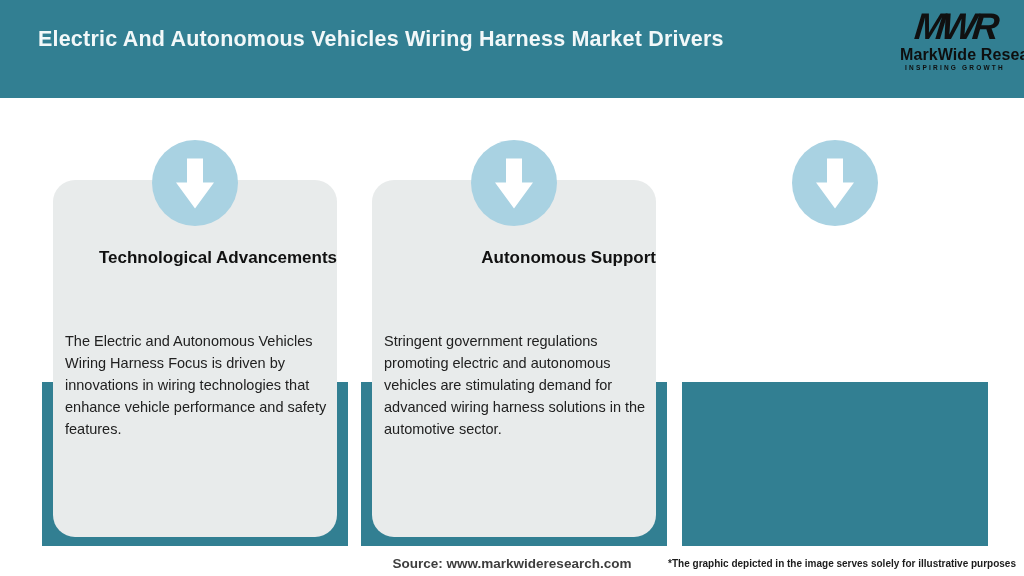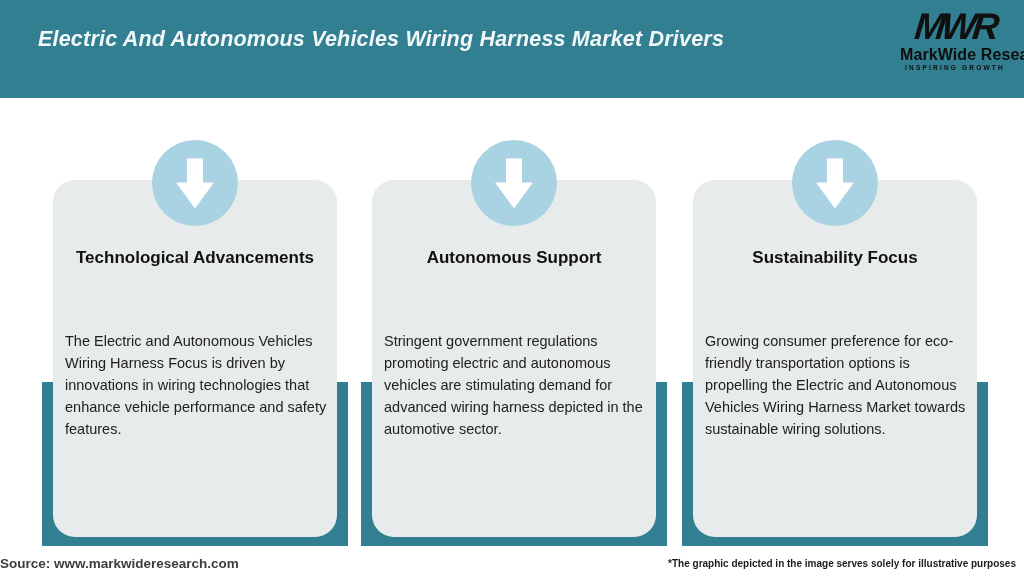--- a/index.html
+++ b/index.html
@@ -23,21 +23,20 @@
   }
   .page-title {
     position: absolute;
     left: 38px; top: 27px;
     margin: 0;
     font-size: 21.5px;
     font-weight: bold;
     letter-spacing: 0.2px;
     color: var(--header_text, #f2f8f9);
     white-space: nowrap;
-    font-style: italic;
   }
   .logo {
     position: absolute;
     top: 8px; right: 14px;
     width: 110px;
     text-align: center;
     color: #0e0e0e;
     line-height: 1;
   }
   .logo-mark {
@@ -96,39 +95,39 @@
     background: var(--circle_blue, #a9d2e2);
     display: flex;
     align-items: center;
     justify-content: center;
   }
   .arrow-svg { width: 40px; height: 57px; display: block; margin-top: 3px; }
 
   .card-title {
     position: absolute;
     top: 68px; left: 0; right: 0;
-    text-align: center;
+    text-align: right;
     font-size: 17px;
     font-weight: bold;
     color: var(--title_text, #111111);
   }
   .card-body {
     position: absolute;
     top: 150px; left: 12px; right: 10px;
     font-size: 14.5px;
     line-height: 22px;
     color: var(--body_text, #212121);
   }
 
   
   .source {
     position: absolute;
     top: 556px; left: 0;
     width: 1024px;
-    text-align: left;
+    text-align: center;
     font-size: 13.5px;
     font-weight: bold;
     color: #3d3d3d;
   }
   .disclaimer {
     position: absolute;
     top: 558px; right: 8px;
     font-size: 10px;
     font-weight: 600;
     color: #1c1c1c;
@@ -161,35 +160,31 @@
         <svg class="arrow-svg" viewBox="0 0 40 52">
           <polygon points="12,0 28,0 28,24 39,24 20,50 1,24 12,24" fill="#ffffff"></polygon>
         </svg>
       </div>
     </div>
 
     <div class="card-wrap c1">
       <div class="backing"></div>
       <div class="card">
         <div class="card-title">Autonomous Support</div>
-        <div class="card-body">Stringent government regulations promoting electric and autonomous vehicles are stimulating demand for advanced wiring harness depicted in the automotive sector.</div>
+        <div class="card-body">Stringent government regulations promoting electric and autonomous vehicles are stimulating demand for advanced wiring harness solutions in the automotive sector.</div>
       </div>
       <div class="circle">
         <svg class="arrow-svg" viewBox="0 0 40 52">
           <polygon points="12,0 28,0 28,24 39,24 20,50 1,24 12,24" fill="#ffffff"></polygon>
         </svg>
       </div>
     </div>
 
     <div class="card-wrap c2">
       <div class="backing"></div>
-      <div class="card">
-        <div class="card-title">Sustainability Focus</div>
-        <div class="card-body">Growing consumer preference for eco-friendly transportation options is propelling the Electric and Autonomous Vehicles Wiring Harness Market towards sustainable wiring solutions.</div>
-      </div>
       <div class="circle">
         <svg class="arrow-svg" viewBox="0 0 40 52">
           <polygon points="12,0 28,0 28,24 39,24 20,50 1,24 12,24" fill="#ffffff"></polygon>
         </svg>
       </div>
     </div>
 
   </div>
 
   <div class="source">Source: www.markwideresearch.com</div>

